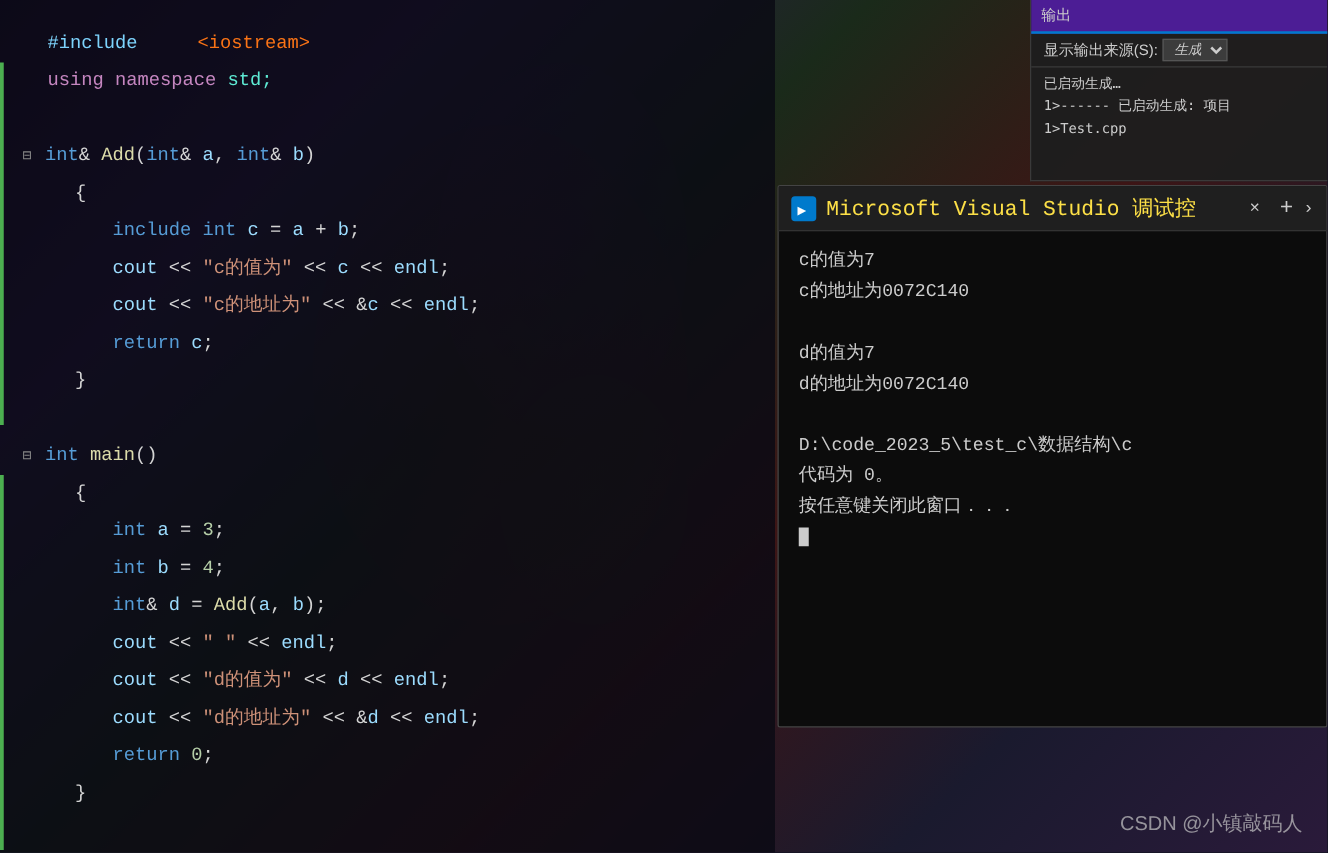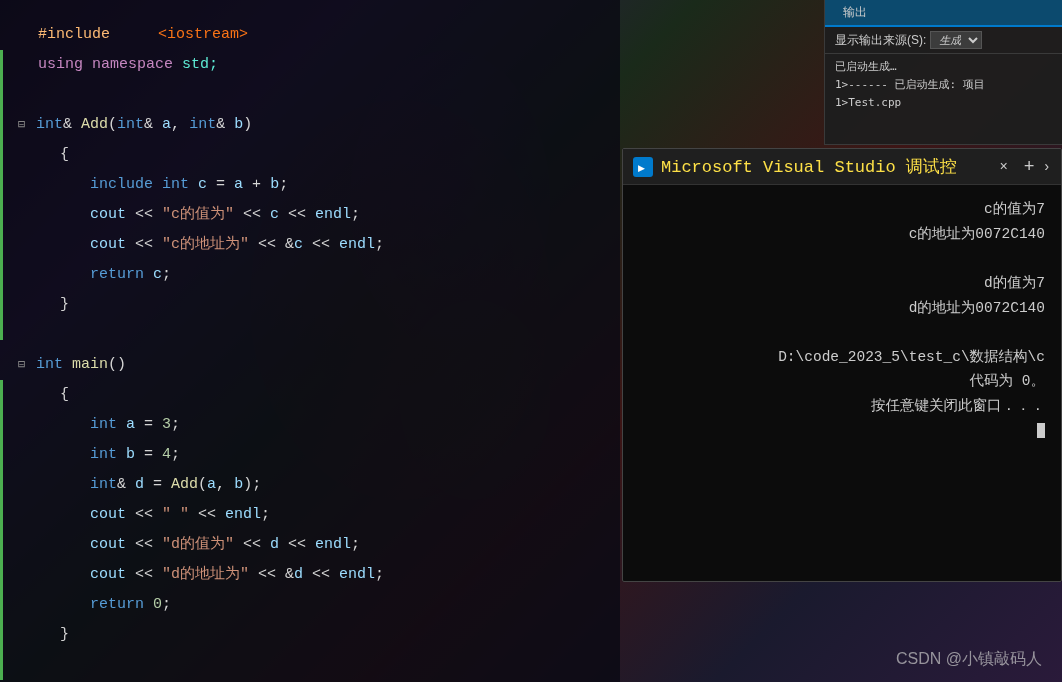--- a/index.html
+++ b/index.html
@@ -60,21 +60,21 @@
 
     .indent1 { padding-left: 30px; }
     .indent2 { padding-left: 60px; }
 
     
     .kw { color: #569cd6; } 
     .kw2 { color: #c586c0; } 
     .fn { color: #dcdcaa; } 
     .str { color: #ce9178; } 
     .num { color: #b5cea8; } 
-    .prep { color: #fdba74; } 
+    .prep { color: #7dd3fc; } 
     .incl { color: #f97316; margin-left: 48px; } 
     .ref { color: #9cdcfe; }
 
     
     .green-bar {
       position: absolute;
       left: 0;
       width: 3px;
       background: #4caf50;
     }
@@ -86,22 +86,22 @@
       right: 0;
       width: 238px;
       height: 145px;
       background: rgba(30, 30, 30, 0.95);
       z-index: 2;
       border-left: 1px solid #3a3a3a;
       border-bottom: 1px solid #3a3a3a;
     }
 
     .output-header {
-      background: #0c4a6e;
-      padding: 4px 18px;
+      background: #4c1d95;
+      padding: 4px 8px;
       font-size: 12px;
       color: #ccc;
       display: flex;
       align-items: center;
       border-bottom: 2px solid #007acc;
       font-family: 'Microsoft YaHei', 'SimHei', sans-serif;
     }
 
     .output-source-row {
       padding: 4px 10px;
@@ -206,21 +206,20 @@
     }
 
     .terminal-body {
       flex: 1;
       padding: 12px 16px;
       font-family: 'Consolas', 'Courier New', monospace;
       font-size: 14.5px;
       color: #cccccc;
       line-height: 1.7;
       overflow-y: auto;
-      text-align: right;
     }
 
     .terminal-body .t-line {
       display: block;
       white-space: pre-wrap;
     }
 
     .terminal-body .t-empty {
       display: block;
       height: 1.7em;

